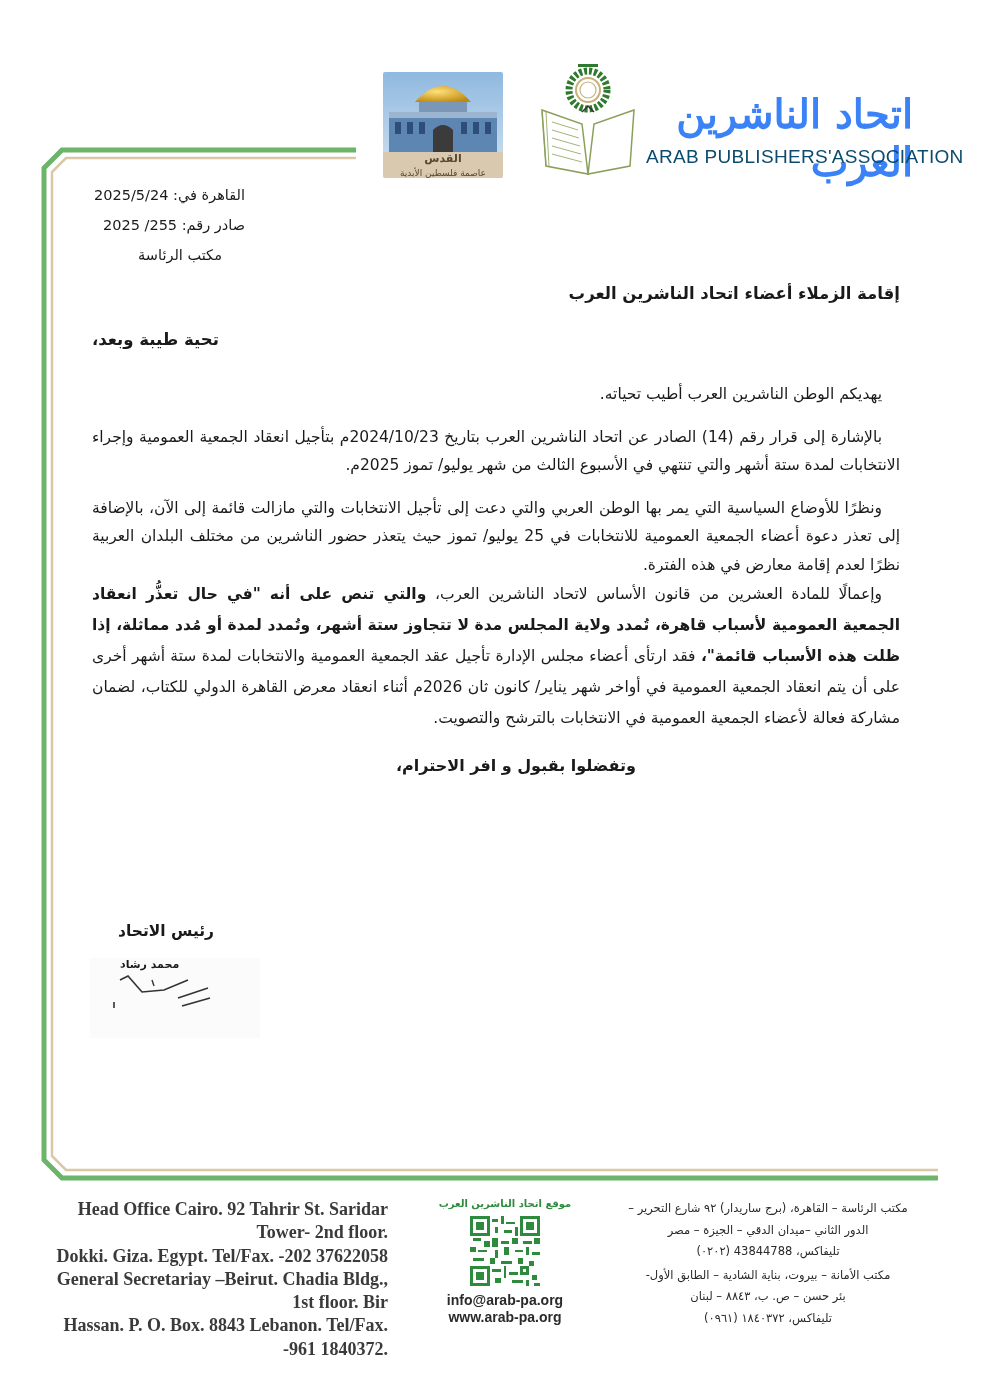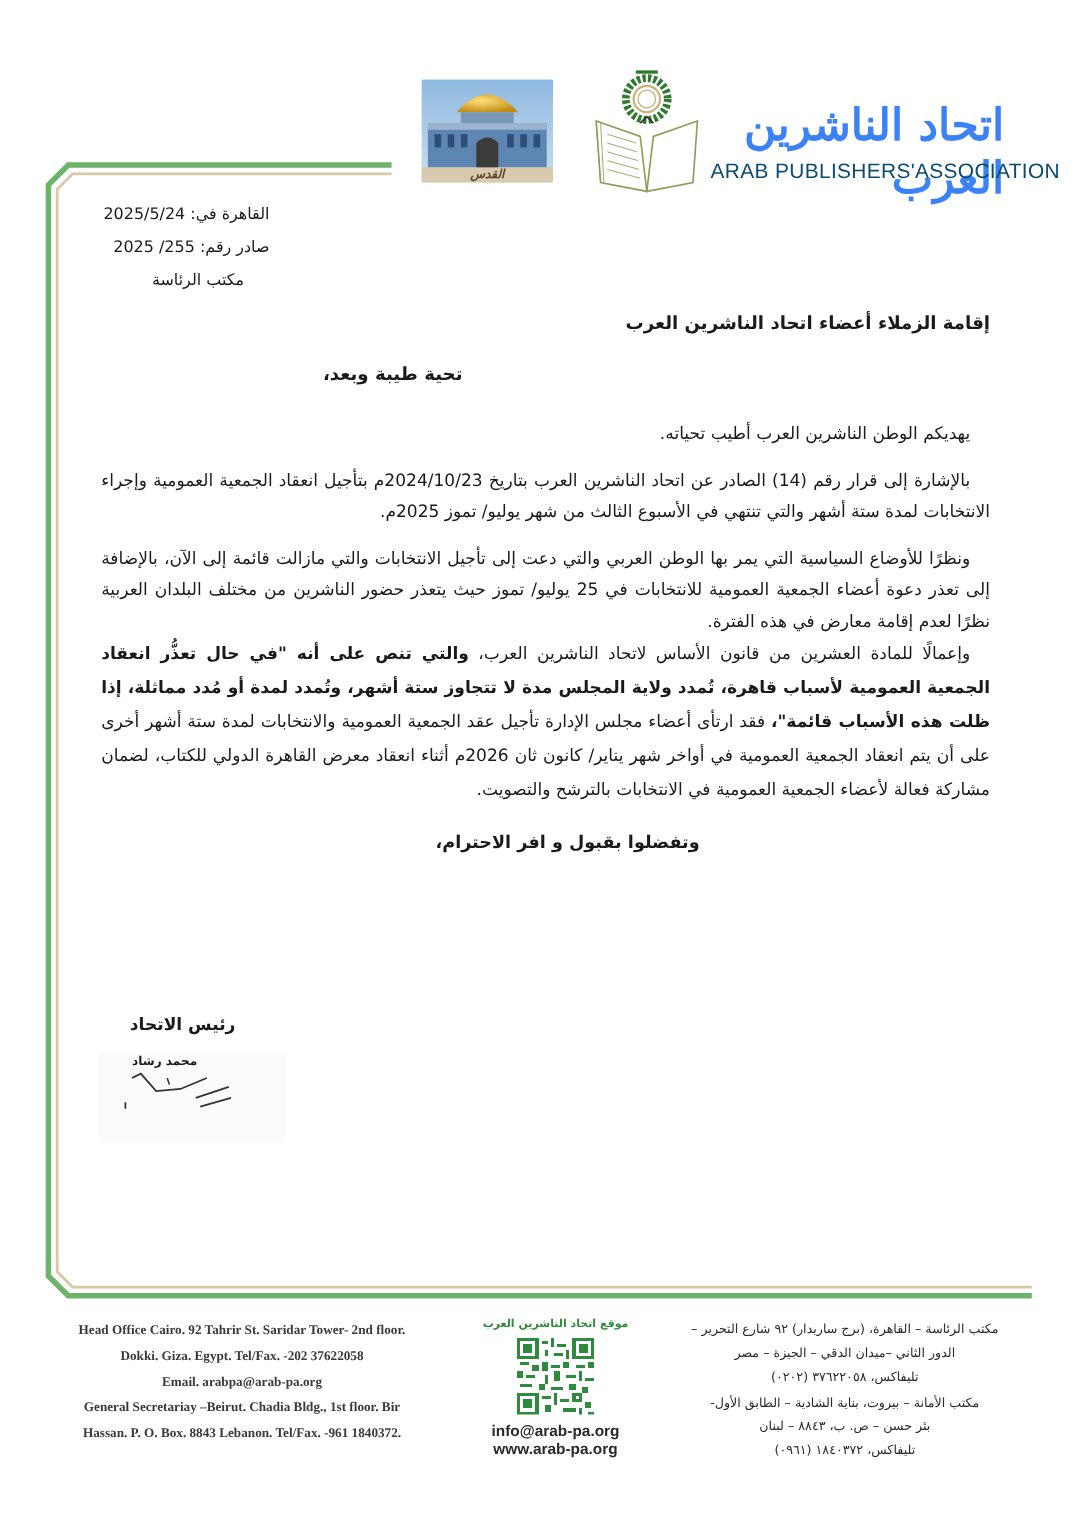--- a/index.html
+++ b/index.html
@@ -10,48 +10,48 @@
   #frame { position: absolute; left: 0; top: 0; width: 990px; height: 1400px; pointer-events: none; }
 
   
   .header-logo { position: absolute; left: 538px; top: 62px; width: 380px; height: 120px; }
   .emblem { position: absolute; left: 0; top: 0; width: 100px; height: 120px; }
   .logo-ar { position: absolute; left: 105px; top: 28px; width: 270px; direction: rtl;
              font-family: "DejaVu Serif", serif; font-size: 40px; font-weight: bold; color: #3b82f6; letter-spacing: 1px; line-height: 48px; }
   .logo-en { position: absolute; left: 108px; top: 84px; width: 270px; font-family: "Liberation Sans", sans-serif;
              font-size: 19px; color: #0c4a6e; letter-spacing: 0.3px; white-space: nowrap; }
 
-  .quds { position: absolute; left: 383px; top: 72px; width: 120px; height: 94px; overflow: hidden; border-radius: 2px; font-style: italic; }
+  .quds { position: absolute; left: 383px; top: 72px; width: 120px; height: 106px; overflow: hidden; border-radius: 2px; }
   .quds-cap1, .quds-cap2 { position: absolute; left: 0; width: 120px; text-align: center; direction: rtl; color: #5a4630; font-family: "DejaVu Sans", sans-serif; }
   .quds-cap1 { top: 80px; font-size: 11px; font-weight: bold; }
   .quds-cap2 { top: 96px; font-size: 9px; }
 
   
   .ref { position: absolute; left: 85px; top: 180px; width: 160px; direction: rtl; text-align: right; font-size: 14.5px; line-height: 30px; }
   .ref .office { text-align: center; width: 100%; padding-left: 30px; box-sizing: border-box; }
 
   
   .letter { position: absolute; left: 92px; top: 280px; width: 808px; direction: rtl; text-align: justify; font-size: 15.5px; line-height: 28.5px; }
   .addressee { font-weight: bold; font-size: 16.5px; margin: 0; height: 32px; }
-  .greeting { font-weight: bold; font-size: 16.5px; text-align: center; margin: 14px 0 0 0; padding-right: 278px; height: 32px; }
+  .greeting { font-weight: bold; font-size: 16.5px; text-align: left; margin: 14px 0 0 0; padding-right: 278px; height: 32px; }
   .p { margin: 0; text-indent: 0; }
   .p1 { margin-top: 22px; padding-right: 18px; }
   .p2 { margin-top: 14px; text-indent: 18px; }
   .p3 { margin-top: 14px; text-indent: 18px; }
   .p4 { text-indent: 18px; line-height: 31px; }
   .b { font-weight: bold; }
   .closing { text-align: center; font-weight: bold; font-size: 16px; margin-top: 18px; padding-left: 40px; }
 
   .sig-title { position: absolute; left: 118px; top: 922px; font-weight: bold; font-size: 15.5px; direction: rtl; }
   .sig-name { position: absolute; left: 120px; top: 958px; font-weight: bold; font-size: 11px; direction: rtl; }
   .sig-mark { position: absolute; left: 90px; top: 958px; width: 170px; height: 80px; background: #fbfbfb; }
 
   
-  .foot-en { position: absolute; left: 52px; top: 1198px; width: 336px; text-align: center;
-             font-family: "Liberation Serif", serif; font-size: 12px; font-weight: bold; line-height: 23.3px; color: #3a3a3a; }
+  .foot-en { position: absolute; left: 52px; top: 1198px; width: 336px; text-align: right;
+             font-family: "Liberation Serif", serif; font-size: 18px; font-weight: bold; line-height: 23.3px; color: #3a3a3a; }
   .foot-mid { position: absolute; left: 425px; top: 1196px; width: 160px; text-align: center; }
   .foot-mid .site-label { direction: rtl; color: #2e8b3d; font-size: 10px; font-weight: bold; line-height: 16px; }
   .qr { width: 70px; height: 70px; margin: 4px auto 6px auto; display: block; }
   .foot-mid .mail, .foot-mid .web { font-family: "Liberation Sans", sans-serif; font-size: 14px; font-weight: bold; color: #2a2a2a; line-height: 17px; }
   .foot-ar { position: absolute; left: 598px; top: 1198px; width: 340px; direction: rtl; text-align: center;
              font-size: 11.5px; line-height: 21.5px; color: #2a2a2a; }
   .foot-ar .blk2 { margin-top: 2px; }
 </style>
 </head>
 <body>
@@ -144,21 +144,20 @@
     <path d="M62 22 L64 28" fill="none" stroke="#333" stroke-width="1.4"></path>
     <path d="M24 44 L24 50" fill="none" stroke="#333" stroke-width="1.6"></path>
   </svg>
 </div>
 <div class="sig-title">رئيس الاتحاد</div>
 <div class="sig-name">محمد رشاد</div>
 
 <div class="foot-en">
   <div>Head Office Cairo. 92 Tahrir St. Saridar Tower- 2nd floor.</div>
   <div>Dokki. Giza. Egypt. Tel/Fax. -202 37622058</div>
-  <div>Email. arabpa@arab-pa.org</div>
   <div>General Secretariay –Beirut. Chadia Bldg., 1st floor. Bir</div>
   <div>Hassan. P. O. Box. 8843 Lebanon. Tel/Fax. -961 1840372.</div>
 </div>
 
 <div class="foot-mid">
   <div class="site-label">موقع اتحاد الناشرين العرب</div>
   <svg class="qr" viewBox="0 0 25 25" shape-rendering="crispEdges">
     <rect width="25" height="25" fill="#fff"></rect>
     <g fill="#2e8b3d">
       <rect x="0" y="0" width="7" height="7"></rect>
@@ -207,17 +206,17 @@
         <rect x="23" y="24" width="2" height="1"></rect>
     </g>
   </svg>
   <div class="mail">info@arab-pa.org</div>
   <div class="web">www.arab-pa.org</div>
 </div>
 
 <div class="foot-ar">
   <div>مكتب الرئاسة – القاهرة، (برج ساريدار) ٩٢ شارع التحرير –</div>
   <div>الدور الثاني –ميدان الدقي – الجيزة – مصر</div>
-  <div>تليفاكس، ٣٧٦٢٢٠٥٨ (٠٢٠٢)</div>
+  <div>تليفاكس، 43844788 (٠٢٠٢)</div>
   <div class="blk2">مكتب الأمانة – بيروت، بناية الشادية – الطابق الأول-</div>
   <div>بئر حسن – ص. ب، ٨٨٤٣ – لبنان</div>
   <div>تليفاكس، ١٨٤٠٣٧٢ (٠٩٦١)</div>
 </div>
 
 </body></html>

